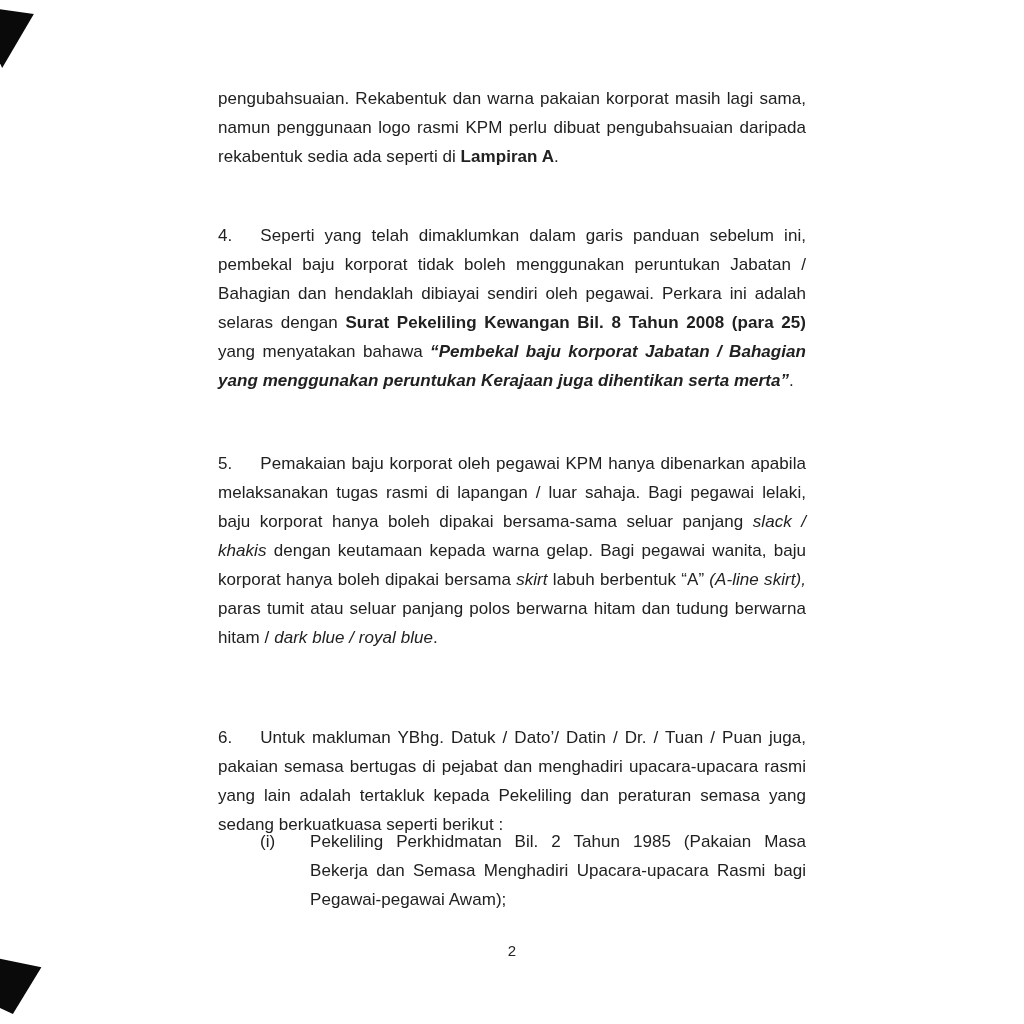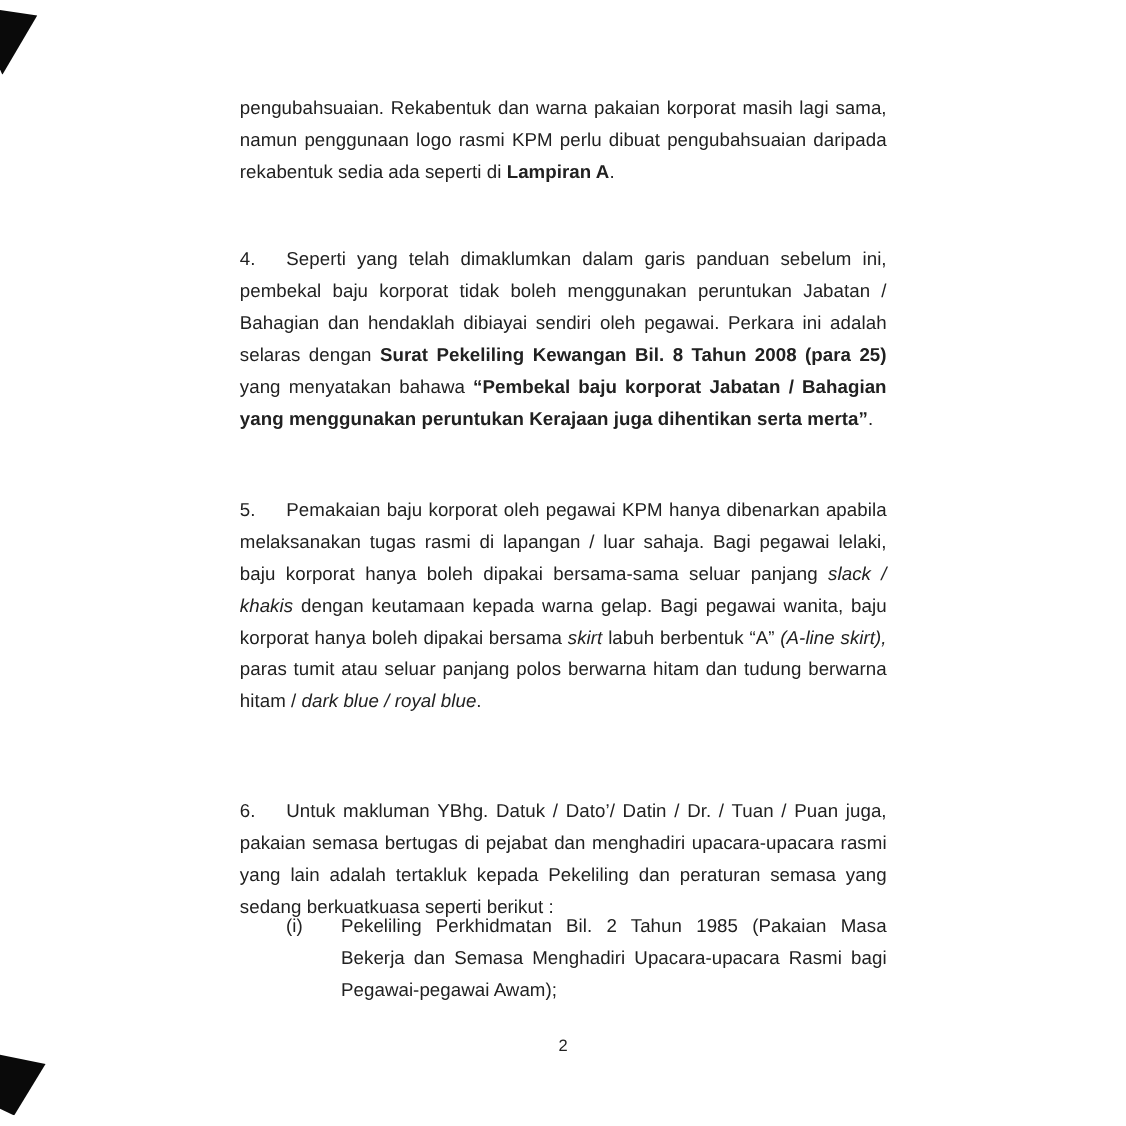--- a/index.html
+++ b/index.html
@@ -36,21 +36,21 @@
     color: #212121;
   }
   .pnum { display: inline; }
   .tab {
     display: inline-block;
     width: 28px;
     height: 1px;
   }
   .b  { font-weight: bold; }
   .i  { font-style: italic; }
-  .bi { font-weight: bold; }
+  .bi { font-weight: bold; font-style: italic; }
   .list-item {
     position: absolute;
     left: 218px;
     width: 588px;
     box-sizing: border-box;
     padding-left: 92px;
     font-size: 17px;
     line-height: 29px;
     text-align: justify;
     letter-spacing: 0.05px;

